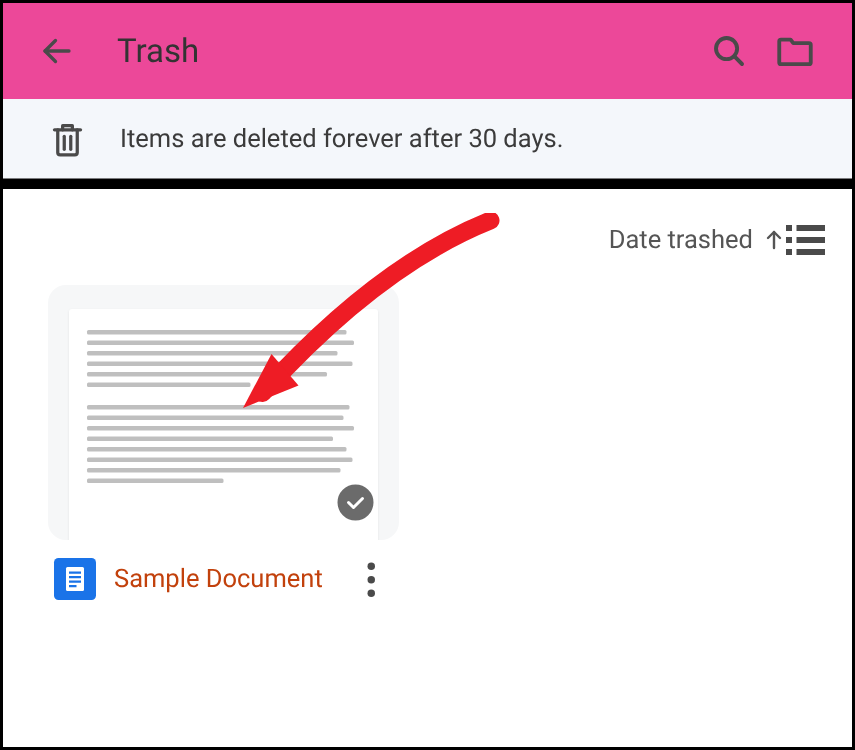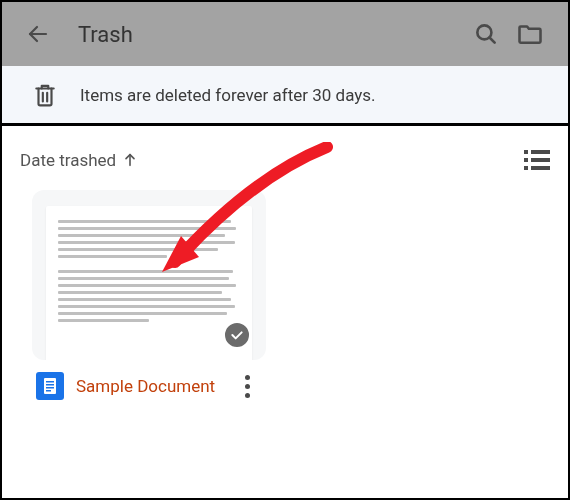--- a/index.html
+++ b/index.html
@@ -6,43 +6,43 @@
   body {
     font-family: -apple-system, BlinkMacSystemFont, "Segoe UI", Roboto, Arial, sans-serif;
     width: 570px;
     height: 500px;
     background: #fff;
     border: 2px solid #000;
     position: relative;
     overflow: hidden;
   }
   .header {
-    background: #a3a3a3;
+    background: #ec4899;
     height: 64px;
     display: flex;
     align-items: center;
     padding: 0 16px;
   }
   .back-btn { width: 40px; display: flex; align-items: center; justify-content: center; cursor: pointer; }
   .title { font-size: 22px; font-weight: 400; color: #333; margin-left: 20px; flex: 1; }
   .header-icon { width: 44px; display: flex; align-items: center; justify-content: center; cursor: pointer; }
   .notice {
     background: #f4f7fb;
     height: 60px;
     display: flex;
     align-items: center;
     padding: 0 30px;
     gap: 22px;
-    border-bottom: 3px solid #000000;
+    border-bottom: 7px solid #000000;
   }
   .notice-text { font-size: 17px; color: #3b3b3b; }
   .controls {
     display: flex;
     align-items: center;
-    justify-content: space-between;
+    justify-content: flex-end;
     padding: 24px 18px 10px 18px;
   }
   .sort { display: flex; align-items: center; gap: 6px; font-size: 17px; color: #555; cursor: pointer; }
   .view-toggle { cursor: pointer; display:flex; align-items:center; }
   .grid {
     padding: 10px 30px;
     display: flex;
   }
   .card-wrap { width: 234px; position: relative; }
   .card {

